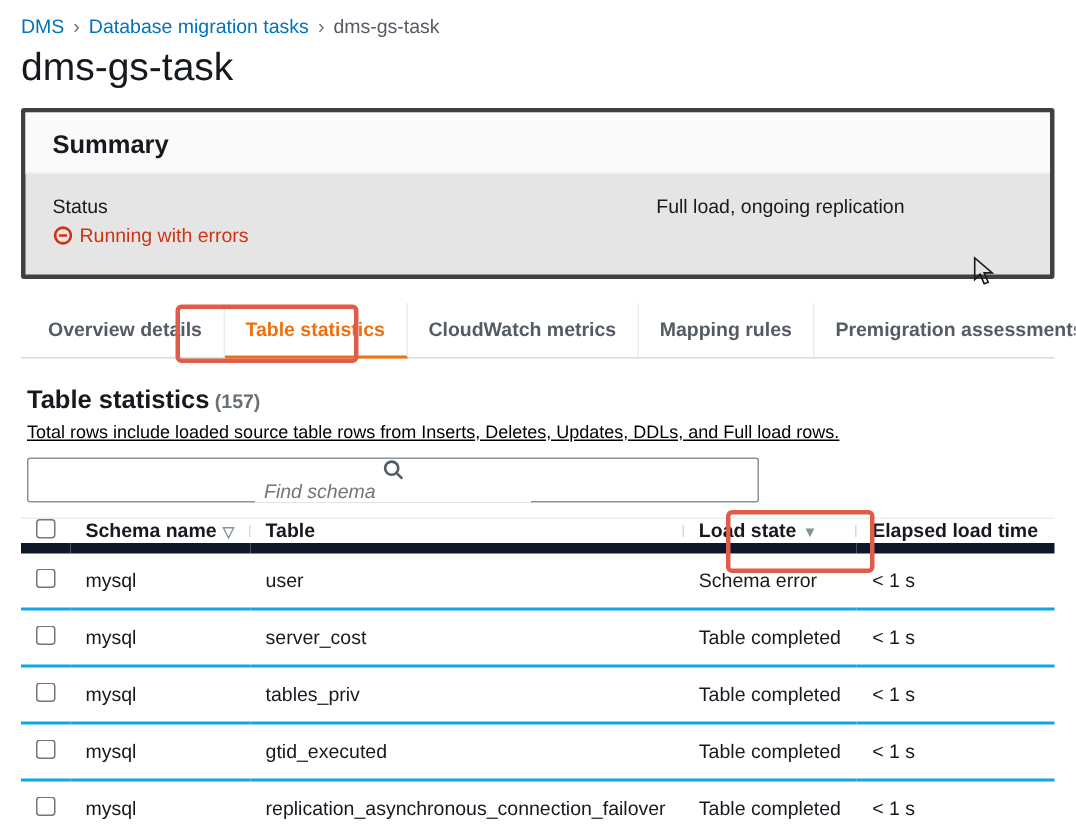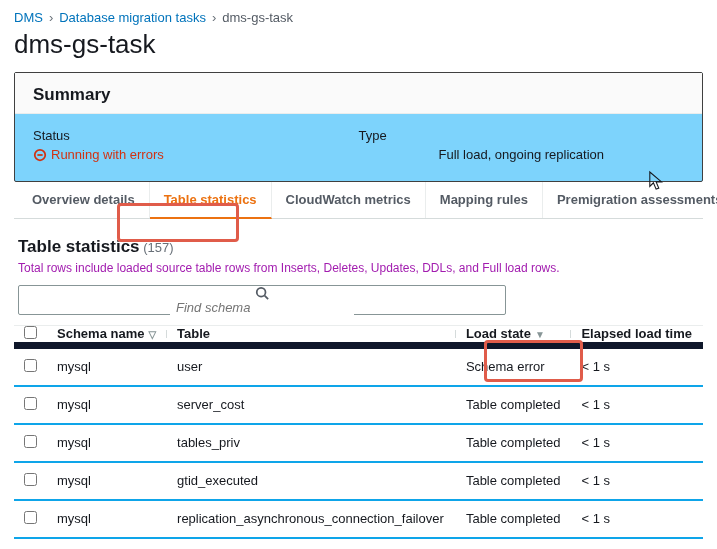--- a/index.html
+++ b/index.html
@@ -26,23 +26,24 @@
   .breadcrumb a { color: #0073bb; text-decoration: none; }
   .breadcrumb .sep { color: #687078; }
   .breadcrumb .current { color: #545b64; }
   h1.page-title {
     font-size: 26px;
     font-weight: 400;
     margin: 2px 0 12px 0;
     color: #16191f;
   }
   .panel {
-    border: 1px solid #404040;
+    border: 3px solid #404040;
     border-radius: 2px;
-    background: #7dd3fc;
+    background: #e5e5e5;
+    margin-bottom: 16px;
   }
   .panel-header {
     padding: 12px 18px 8px 18px;
     font-size: 17px;
     font-weight: 700;
     border-bottom: 1px solid #eaeded;
     background: #fafafa;
   }
   .panel-body {
     padding: 14px 18px 16px 18px;
@@ -77,22 +78,22 @@
   .highlight-box {
     border: 3px solid #e05c4a;
     border-radius: 4px;
     position: absolute;
     pointer-events: none;
   }
   .section-head {
     padding: 4px 0 2px 4px;
   }
   .section-title { font-size: 17px; font-weight: 700; }
-  .section-count { color: #687078; font-weight: 400; }
-  .section-sub { font-size: 12px; color: #a21caf; margin-top: 2px; margin-bottom: 10px; padding-left:4px;}
+  .section-count { color: #687078; font-weight: 700; }
+  .section-sub { font-size: 12px; color: #000000; margin-top: 2px; margin-bottom: 10px; padding-left:4px;text-decoration:underline;}
   .search-row { padding: 0 4px 10px 4px; }
   .search {
     display: flex;
     align-items: center;
     border: 1px solid #879596;
     border-radius: 2px;
     width: 488px;
     height: 30px;
     padding: 0 8px;
     flex-direction: column;
@@ -158,21 +159,20 @@
         <div class="field-label">Status</div>
         <div class="field-value status-error">
           <svg viewBox="0 0 16 16" fill="none" stroke="#d13212" stroke-width="2">
               <circle cx="8" cy="8" r="6"></circle>
               <line x1="5" y1="8" x2="11" y2="8"></line>
             </svg>
           <span>Running with errors</span>
         </div>
       </div>
       <div class="field">
-        <div class="field-label">Type</div>
         <div class="field-value">Full load, ongoing replication</div>
       </div>
     </div>
   </div>
 
   <div class="tabs">
     <div class="tab">Overview details</div>
     <div class="tab active">Table statistics</div>
     <div class="tab">CloudWatch metrics</div>
     <div class="tab">Mapping rules</div>

